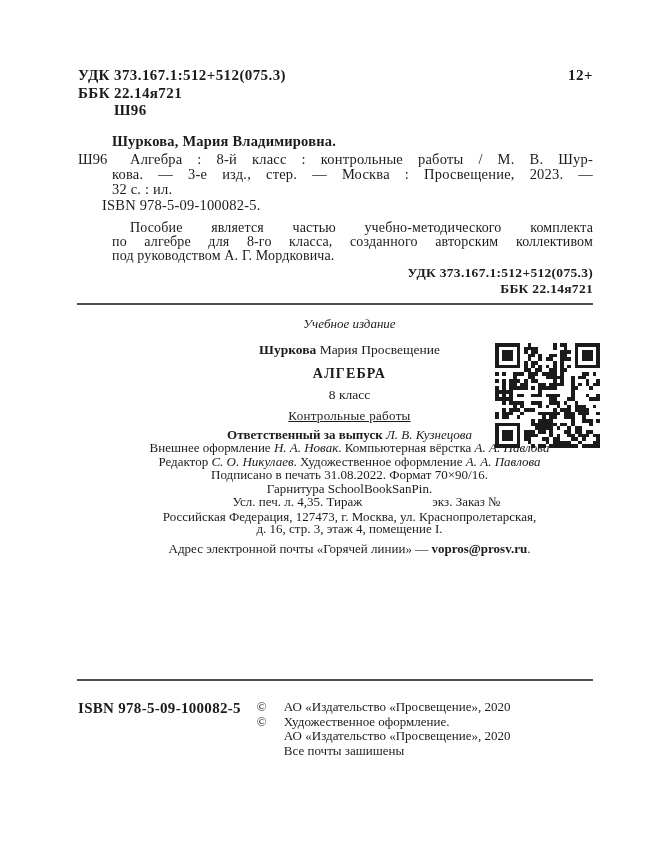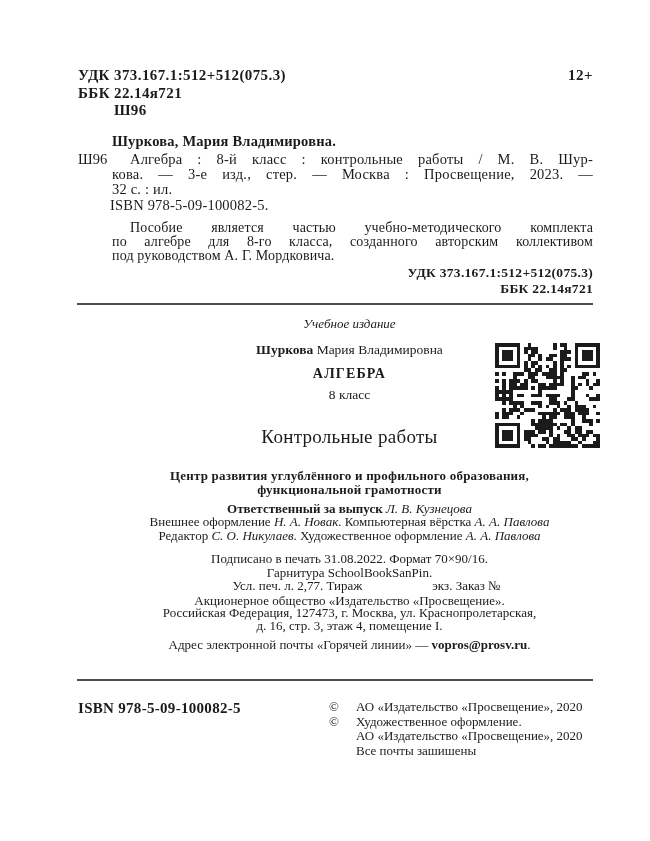--- a/index.html
+++ b/index.html
@@ -21,21 +21,21 @@
 
   .author-heading { margin-top: 14px; margin-left: 34px; font-weight: bold; font-size: 14.5px; line-height: 15px; letter-spacing: 0.2px; }
 
   .bib-entry { position: relative; padding-left: 34px; margin-top: 3px; }
   .entry-sign { position: absolute; left: 0; top: 0; font-size: 14.5px; line-height: 15px; }
   .bib-lines .jline { font-size: 14.5px; line-height: 15px; letter-spacing: 0.2px;
                       text-align: justify; text-align-last: justify; }
   .bib-lines .jline:first-child { text-indent: 18px; }
   .bib-lines .jline:last-child { text-align-last: left; }
 
-  .isbn-line { margin-top: 1px; margin-left: 32px; font-size: 14.5px; line-height: 15px; letter-spacing: 0.2px; }
+  .isbn-line { margin-top: 1px; margin-left: 24px; font-size: 14.5px; line-height: 15px; letter-spacing: 0.2px; }
 
   .annotation { margin-top: 8px; padding-left: 34px; }
   .annotation .jline { font-size: 14px; line-height: 14px; letter-spacing: 0.15px;
                        text-align: justify; text-align-last: justify; }
   .annotation .jline:first-child { text-indent: 18px; }
   .annotation .jline:last-child { text-align-last: left; }
 
   .udk-repeat { margin-top: 3px; text-align: right; font-weight: bold; font-size: 13.5px; line-height: 13.5px; letter-spacing: 0.3px; }
 
   
@@ -43,39 +43,39 @@
   .rule1 { top: 303px; height: 2px; }
   .rule2 { top: 679px; height: 2px; }
 
   
   .colophon { position: absolute; top: 312px; left: 92px; width: 515px; text-align: center; font-size: 13px; }
   .edition-type { margin-top: 5px; font-style: italic; font-size: 13px; line-height: 14px; }
   .author-line { margin-top: 12px; font-size: 13.5px; line-height: 14.5px; }
   .author-line .surname { font-weight: bold; }
   .book-title { margin-top: 8px; font-weight: bold; font-size: 14px; line-height: 15px; letter-spacing: 1.2px; }
   .grade { margin-top: 7px; font-size: 13.5px; line-height: 14.5px; }
-  .subtitle { margin-top: 28px; font-size: 19px; line-height: 14.5px; letter-spacing: 0.3px; }
+  .subtitle { margin-top: 7px; font-size: 13px; line-height: 14.5px; letter-spacing: 0.3px; text-decoration: underline; }
   .center-unit { margin-top: 24px; font-weight: bold; line-height: 14.5px; letter-spacing: 0.2px; }
   .credits { margin-top: 4px; line-height: 13.5px; }
   .credits .bold-label { font-weight: bold; }
   .credits .name { font-style: italic; }
-  .print-info { margin-top: 10px; line-height: 13.5px; }
+  .print-info { margin-top: 0; line-height: 13.5px; }
   .print-info .tirazh-line { padding-left: 34px; }
   .tirazh-gap { display: inline-block; width: 70px; }
   .publisher { margin-top: 2px; line-height: 12.5px; }
   .publisher div { line-height: 12.5px; }
   .email-line { margin-top: 6px; line-height: 13.5px; }
   .email-line .email { font-weight: bold; }
 
   
   .qr { position: absolute; top: 343px; left: 495px; width: 105px; height: 105px; }
   .qr svg { display: block; }
 
   
-  .footer { position: absolute; top: 700px; left: 78px; width: 515px; display: flex; justify-content: space-between; align-items: flex-start; }
+  .footer { position: absolute; top: 700px; left: 78px; width: 515px; display: flex; justify-content: flex-start; align-items: flex-start; gap: 16px; }
   .footer-isbn { font-weight: bold; font-size: 15px; line-height: 16px; letter-spacing: 0.3px; }
   .copyright { width: 264px; font-size: 13px; }
   .cr-line { display: flex; line-height: 14.5px; }
   .cr-sign { width: 27px; flex: 0 0 27px; }
   .cr-text { flex: 1; }
 </style>
 </head>
 <body>
 
 <div class="page">
@@ -111,45 +111,40 @@
 
     <div class="udk-repeat">УДК 373.167.1:512+512(075.3)</div>
     <div class="udk-repeat">ББК 22.14я721</div>
   </div>
 
   <div class="rule rule1"></div>
 
   <div class="colophon">
     <div class="edition-type">Учебное издание</div>
 
-    <div class="author-line"><span class="surname">Шуркова</span><span> Мария Владимировна</span></div>
+    <div class="author-line"><span class="surname">Шуркова</span><span> Мария Просвещение</span></div>
 
     <div class="book-title">АЛГЕБРА</div>
     <div class="grade">8 класс</div>
     <div class="subtitle">Контрольные работы</div>
 
-    <div class="center-unit">
-        <div>Центр развития углублённого и профильного образования,</div>
-        <div>функциональной грамотности</div>
-      </div>
 
     <div class="credits">
       <div><span class="bold-label">Ответственный за выпуск </span><span class="name">Л. В. Кузнецова</span></div>
       <div><span>Внешнее оформление </span><span class="name">Н. А. Новак</span><span>. Компьютерная вёрстка </span><span class="name">А. А. Павлова</span></div>
       <div><span>Редактор </span><span class="name">С. О. Никулаев</span><span>. Художественное оформление </span><span class="name">А. А. Павлова</span></div>
     </div>
 
     <div class="print-info">
       <div>Подписано в печать 31.08.2022. Формат 70×90/16.</div>
       <div>Гарнитура SchoolBookSanPin.</div>
-      <div class="tirazh-line"><span>Усл. печ. л. 2,77. Тираж</span><span class="tirazh-gap"></span><span>экз. Заказ №</span></div>
+      <div class="tirazh-line"><span>Усл. печ. л. 4,35. Тираж</span><span class="tirazh-gap"></span><span>экз. Заказ №</span></div>
     </div>
 
     <div class="publisher">
-        <div>Акционерное общество «Издательство «Просвещение».</div>
         <div>Российская Федерация, 127473, г. Москва, ул. Краснопролетарская,</div>
         <div>д. 16, стр. 3, этаж 4, помещение I.</div>
       </div>
 
     <div class="email-line"><span>Адрес электронной почты «Горячей линии» — </span><span class="email">vopros@prosv.ru</span><span>.</span></div>
   </div>
 
   <div class="qr">
       <svg width="105" height="105" viewBox="0 0 29 29" shape-rendering="crispEdges" fill="#1b1b1b">
         <rect x="0" y="0" width="1" height="1"></rect>

